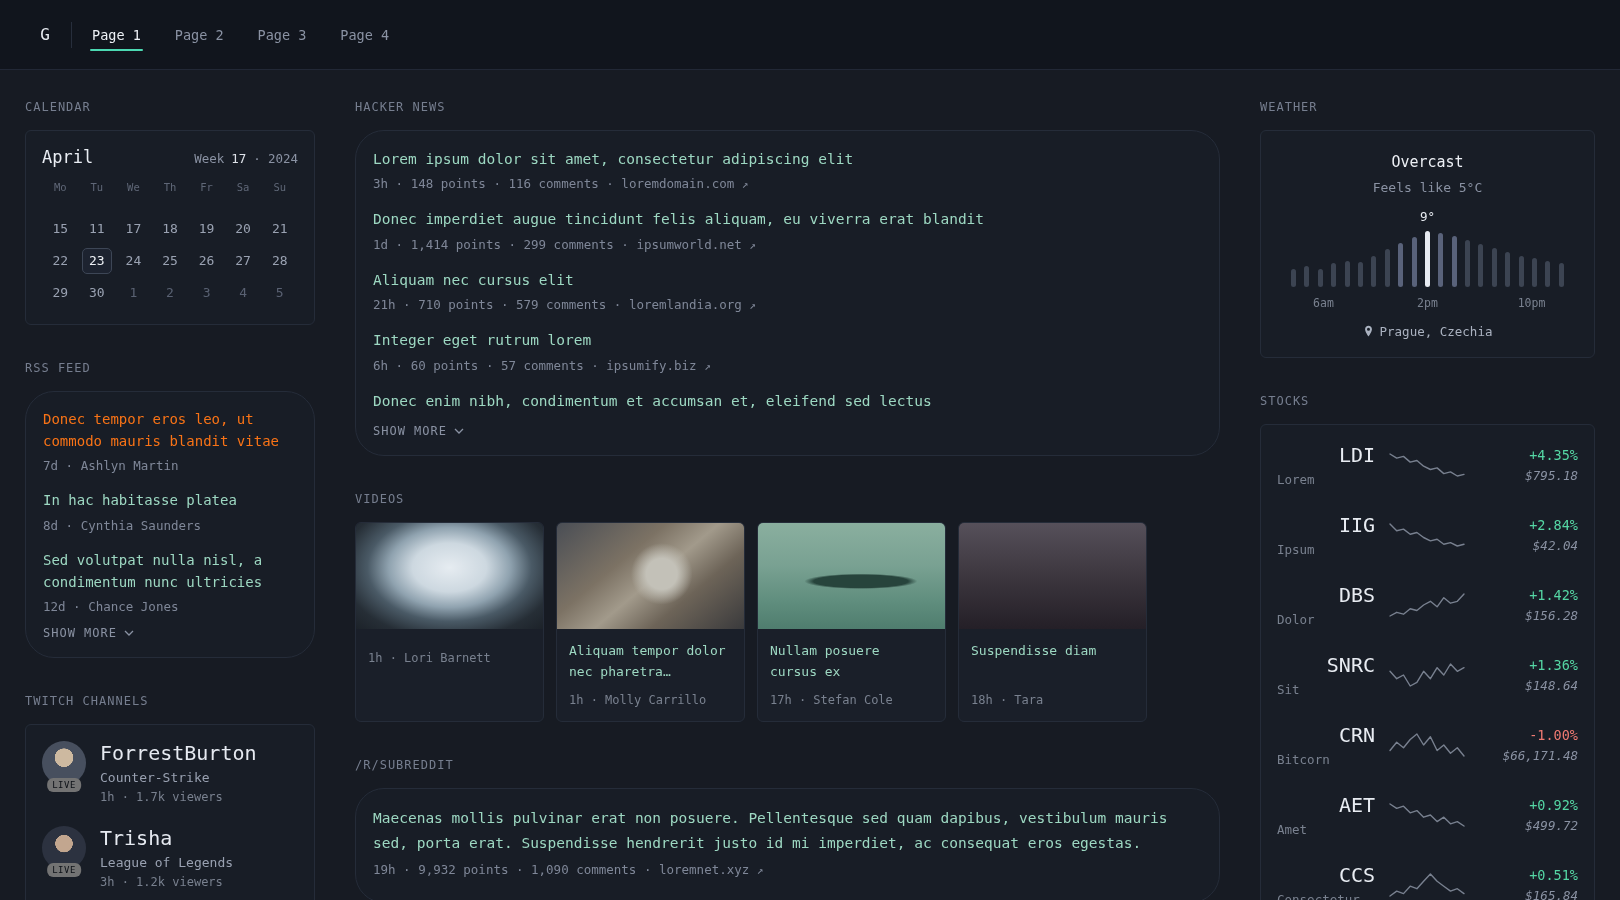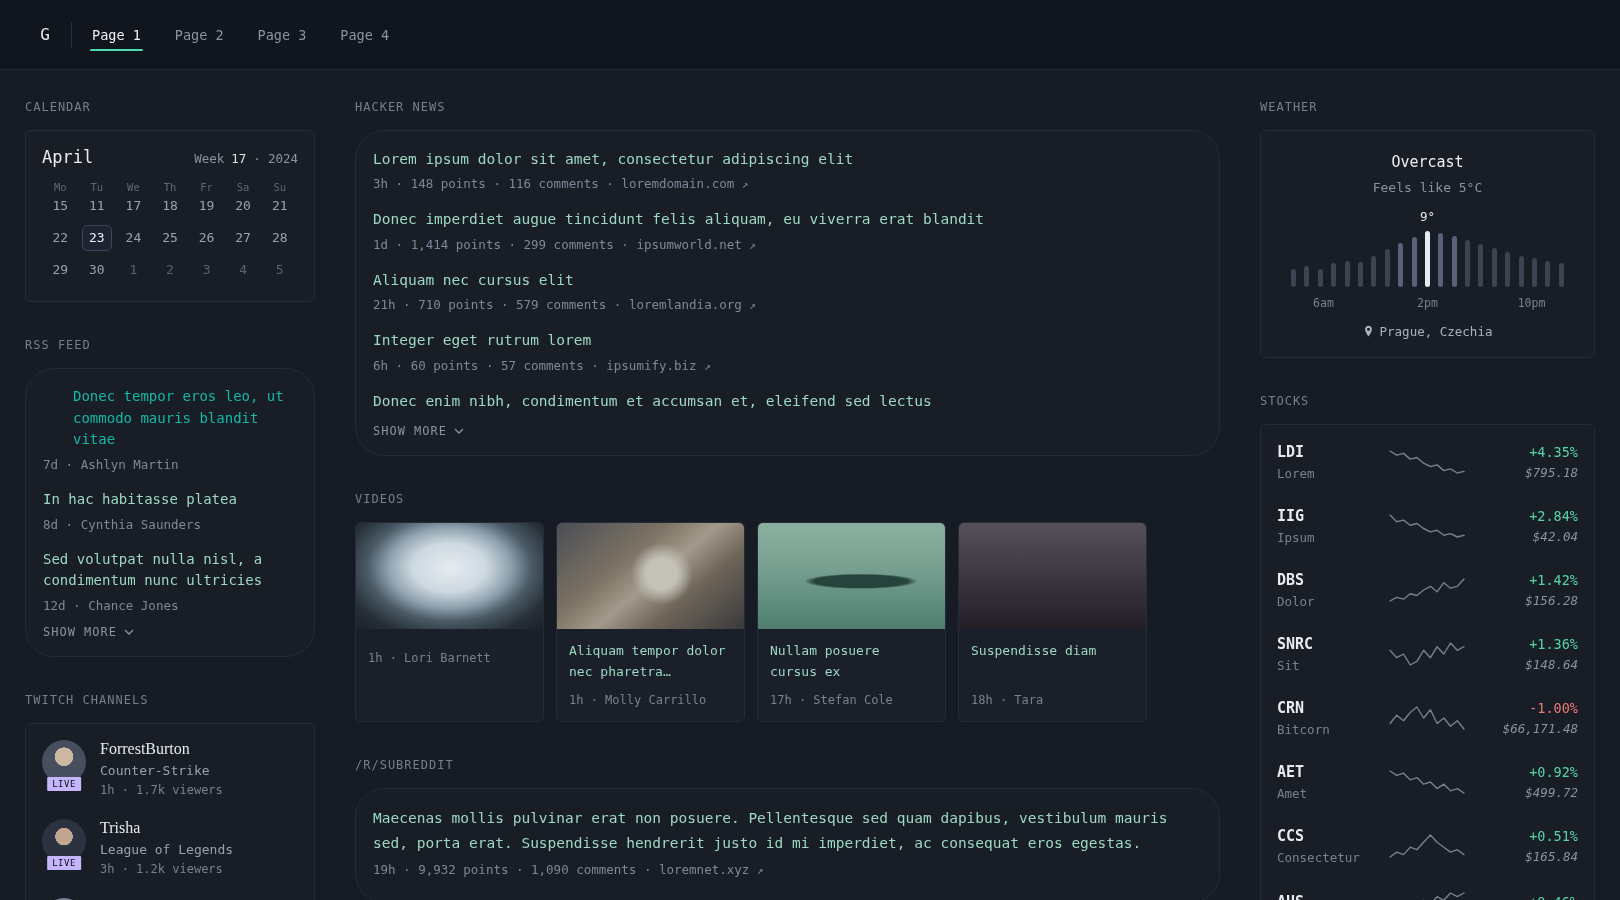--- a/index.html
+++ b/index.html
@@ -46,58 +46,58 @@
   }
   .card { border: 1px solid #252c39; border-radius: 6px; background: #181d26; }
 
   
   .calendar-card { padding: 16px 16px 18px; }
   .cal-head { display: flex; justify-content: space-between; align-items: baseline; margin-bottom: 14px; }
   .cal-month { font-size: 17px; color: #e9edf3; }
   .cal-week { font-size: 12.5px; color: #8a92a3; display: flex; gap: 7px; }
   .cal-weeknum { color: #dfe3ea; }
   .cal-grid { display: grid; grid-template-columns: repeat(7, 1fr); row-gap: 6px; justify-items: center; }
-  .dow { font-size: 10.5px; color: #5f6777; margin-bottom: 0; }
+  .dow { font-size: 10.5px; color: #5f6777; margin-bottom: 23px; }
   .day {
     font-size: 13px; color: #9aa2b2; width: 30px; height: 26px; line-height: 24px;
     text-align: center; border-radius: 5px; border: 1px solid transparent;
   }
   .day.selected { border-color: #3d4656; background: #1d2330; color: #eef1f6; }
   .day.muted { color: #596172; }
 
   
   .pad-card { padding: 17px; border-radius: 29px; }
   .feed-item { margin-bottom: 17px; }
   .feed-item:last-child { margin-bottom: 8px; }
   .item-title { display: block; color: #9dd8c2; font-size: 14px; line-height: 1.55; cursor: pointer; }
-  .item-title.read { color: #14b8a6; margin-left: 30px; }
+  .item-title.read { color: #f97316; }
   .hn .item-title { font-size: 14.5px; }
   .reddit .item-title { font-size: 14.5px; line-height: 1.7; }
   .item-meta { color: #7f8798; font-size: 12.5px; margin-top: 6px; }
   .domain { color: #7f8798; cursor: pointer; }
   .arrow { font-size: 11px; }
   .show-more {
     display: inline-flex; align-items: center; gap: 7px; background: none; border: none;
     color: #8a92a3; font: inherit; font-size: 12px; letter-spacing: 1px; cursor: pointer; margin-top: 4px;
   }
 
   
   .twitch-card { padding: 16px; display: flex; flex-direction: column; gap: 22px; }
   .channel { display: flex; gap: 14px; align-items: flex-start; cursor: pointer; }
   .avatar-wrap { position: relative; flex: none; }
   .avatar { width: 44px; height: 44px; border-radius: 50%; background: #39404e; }
   .v-forrest { background: radial-gradient(circle at 50% 38%, #cdb9a0 0 26%, #474f5e 27% 100%); }
   .v-trisha  { background: radial-gradient(circle at 50% 40%, #c2a68f 0 25%, #2c3240 26% 100%); }
   .v-kendall { background: radial-gradient(circle at 50% 42%, #e0d0ac 0 30%, #76808f 31% 100%); }
   .live-badge {
     position: absolute; left: 50%; bottom: -7px; transform: translateX(-50%);
-    background: #c4b5fd; color: #0d1117; font-size: 9px; letter-spacing: 0.5px;
-    padding: 2px 5px; border-radius: 1px;
-  }
-  .channel-name { color: #e6eaf1; font-size: 16px; font-family: Liberation Serif, serif; }
+    background: #737373; color: #0d1117; font-size: 9px; letter-spacing: 0.5px;
+    padding: 2px 5px; border-radius: 6px;
+  }
+  .channel-name { color: #e6eaf1; font-size: 20px; }
   .channel-game { color: #99a1b1; font-size: 13px; margin-top: 5px; }
   .channel-meta { color: #79818f; font-size: 12px; margin-top: 5px; }
 
   
   .videos-row { display: flex; gap: 12px; overflow: hidden; }
   .video-card {
     width: 189px; flex: none; border: 1px solid #252c39; border-radius: 6px;
     background: #1a1f29; overflow: hidden; cursor: pointer;
   }
   .video-thumb { height: 106px; background: #333; }
@@ -139,21 +139,21 @@
   .weather-loc {
     margin-top: 12px; display: flex; justify-content: center; align-items: center;
     gap: 6px; color: #aab2c0; font-size: 12.5px;
   }
   .pin { flex: none; }
 
   
   .stocks-card { padding: 5px 16px; }
   .stock-row { display: flex; align-items: center; padding: 13px 0; gap: 8px; cursor: pointer; }
   .stock-left { width: 98px; flex: none; }
-  .stock-symbol { color: #e8ecf2; font-size: 15px; font-weight: bold; }
+  .stock-symbol { color: #e8ecf2; font-size: 20px; font-weight: normal; text-align: right; }
   .stock-name { color: #79818f; font-size: 12.5px; margin-top: 5px; }
   .stock-spark { flex: 1; display: flex; justify-content: center; }
   .stock-spark svg { width: 78px; height: 26px; }
   .stock-right { width: 100px; flex: none; text-align: right; }
   .stock-change { font-size: 13.5px; color: #55d6a4; }
   .stock-change.neg { color: #ef7a72; }
   .stock-price { color: #8a92a3; font-size: 12.5px; margin-top: 5px; font-style: italic; }
 </style>
 </head>
 <body>

